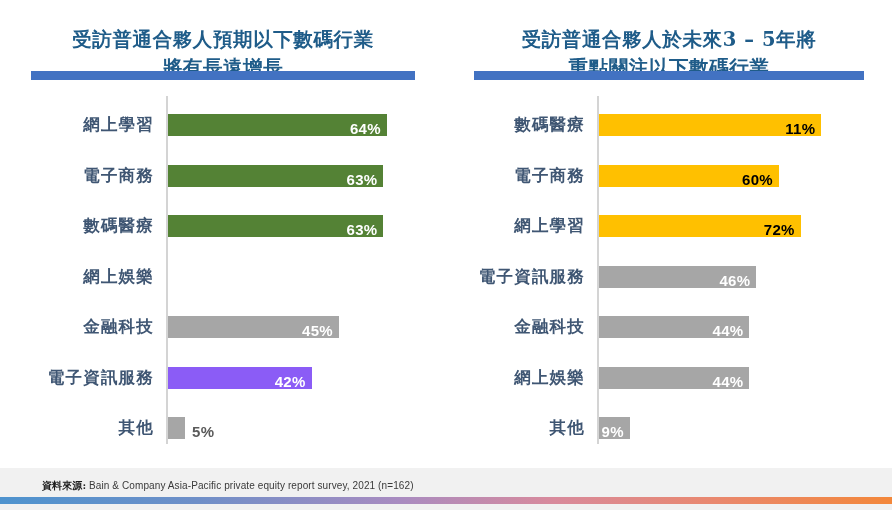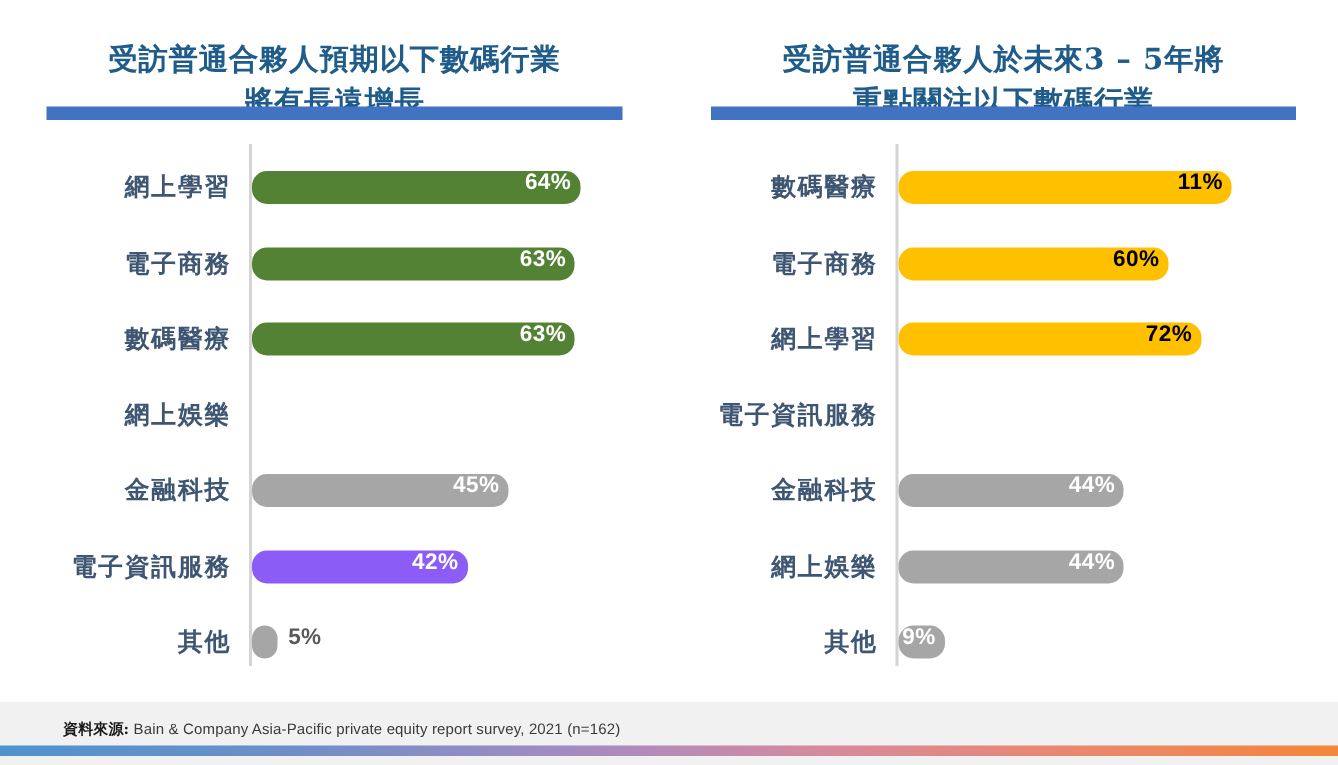--- a/index.html
+++ b/index.html
@@ -111,26 +111,25 @@
     position: absolute;
     top: 8px;
     height: 22px;
   }
   .panel-left  .bar-track { left: 168px; }
   .panel-right .bar-track { left: 153px; }
 
   .bar {
     height: 22px;
     display: flex;
-    align-items: flex-start;
+    align-items: flex-end;
     justify-content: flex-end;
     box-sizing: border-box;
     padding-right: 6px;
     position: relative;
-    border-radius: 10px;
   }
   .bar-value {
     font-family: "Liberation Sans", sans-serif;
     font-weight: bold;
     font-size: 15px;
     letter-spacing: 0.3px;
     line-height: 1;
     white-space: nowrap;
   }
   .bar-value.outside {
@@ -267,20 +266,25 @@
           <div class="bar-row" style="top: 111px;">
             <div class="cat-label">網上學習</div>
             <div class="bar-track">
               <div class="bar" style="width: 201.78px; background: rgb(255, 192, 0);">
                 <span class="bar-value" style="color: rgb(0, 0, 0);">72%</span>
               </div>
             </div>
           </div>
           <div class="bar-row" style="top: 161.5px;">
             <div class="cat-label">電子資訊服務</div>
+            <div class="bar-track">
+              <div class="bar" style="width: 157.32px; background: rgb(166, 166, 166);">
+                <span class="bar-value" style="color: rgb(255, 255, 255);">46%</span>
+              </div>
+            </div>
           </div>
           <div class="bar-row" style="top: 212px;">
             <div class="cat-label">金融科技</div>
             <div class="bar-track">
               <div class="bar" style="width: 150.48px; background: rgb(166, 166, 166);">
                 <span class="bar-value" style="color: rgb(255, 255, 255);">44%</span>
               </div>
             </div>
           </div>
           <div class="bar-row" style="top: 262.5px;">

